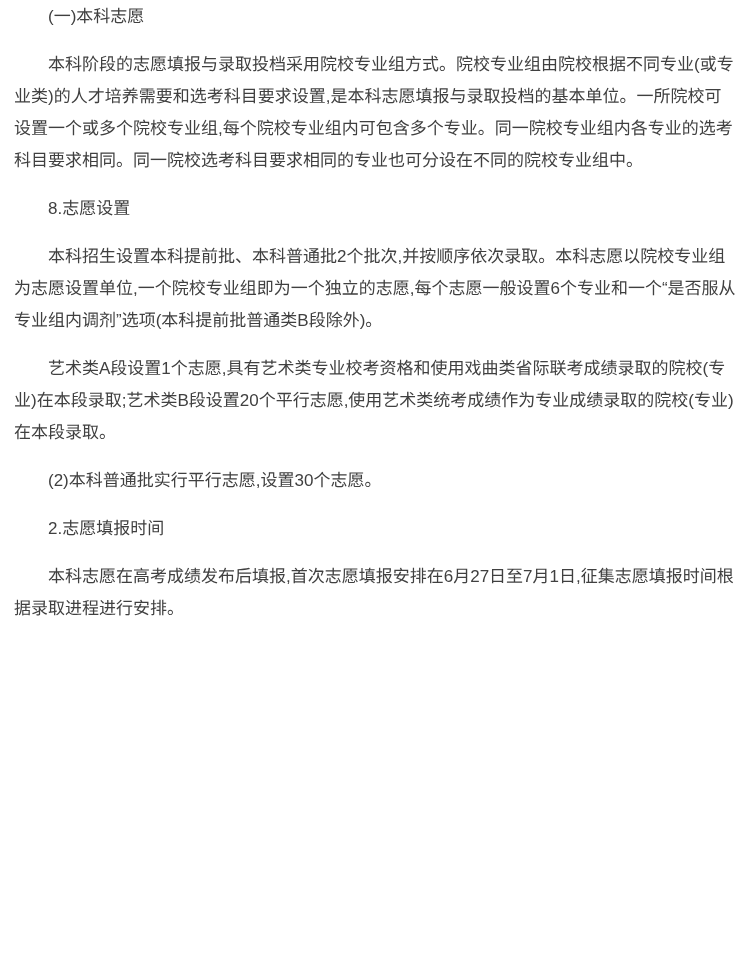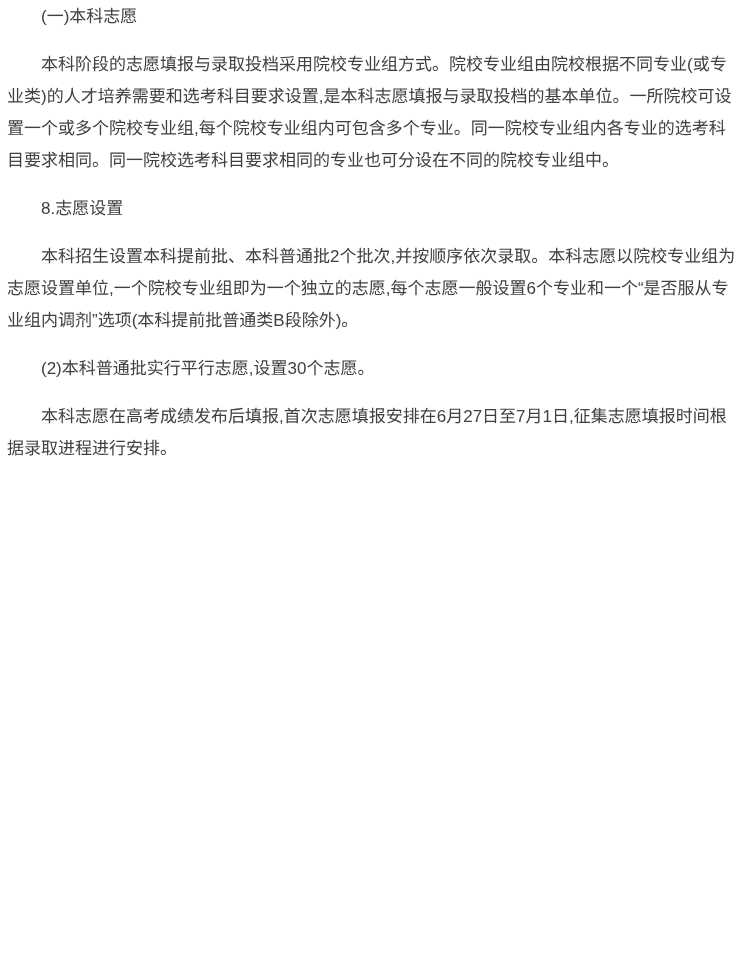--- a/index.html
+++ b/index.html
@@ -15,30 +15,32 @@
   }
   .doc {
     box-sizing: border-box;
     width: 740px;
     padding: 1px 3px 0 2px;
     color: #404040;
     font-size: 17px;
     line-height: 32px;
   }
   .doc p {
-    margin: 0 0 16px 5px;
+    margin: 0 0 16px 12px;
     text-indent: 2em;
     text-align: left;
     word-break: break-all;
     font-weight: normal;
   }
 </style>
 </head>
 <body>
 
 <div class="doc">
   <p>(一)本科志愿</p>
   <p>本科阶段的志愿填报与录取投档采用院校专业组方式。院校专业组由院校根据不同专业(或专业类)的人才培养需要和选考科目要求设置,是本科志愿填报与录取投档的基本单位。一所院校可设置一个或多个院校专业组,每个院校专业组内可包含多个专业。同一院校专业组内各专业的选考科目要求相同。同一院校选考科目要求相同的专业也可分设在不同的院校专业组中。</p>
   <p>8.志愿设置</p>
   <p>本科招生设置本科提前批、本科普通批2个批次,并按顺序依次录取。本科志愿以院校专业组为志愿设置单位,一个院校专业组即为一个独立的志愿,每个志愿一般设置6个专业和一个“是否服从专业组内调剂”选项(本科提前批普通类B段除外)。</p>
+  <p>艺术类A段设置1个志愿,具有艺术类专业校考资格和使用戏曲类省际联考成绩录取的院校(专业)在本段录取;艺术类B段设置20个平行志愿,使用艺术类统考成绩作为专业成绩录取的院校(专业)在本段录取。</p>
   <p>(2)本科普通批实行平行志愿,设置30个志愿。</p>
+  <p>2.志愿填报时间</p>
   <p>本科志愿在高考成绩发布后填报,首次志愿填报安排在6月27日至7月1日,征集志愿填报时间根据录取进程进行安排。</p>
 </div>
 
 </body></html>

